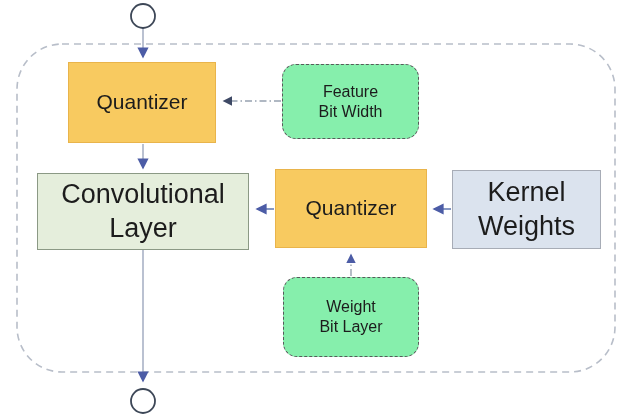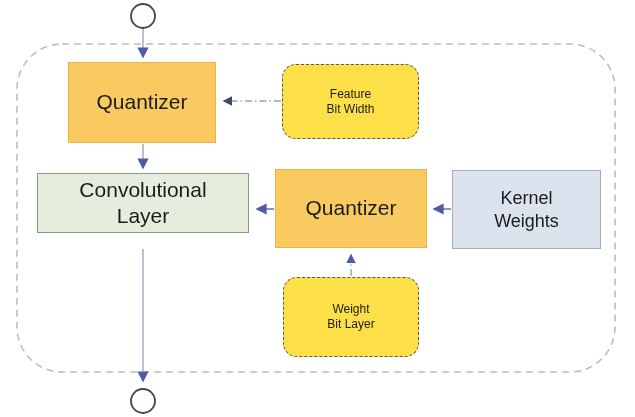--- a/index.html
+++ b/index.html
@@ -60,36 +60,36 @@
   }
   .node .label { white-space: pre-line; }
   .quantizer {
     background: var(--quantizer-fill);
     border: 1.5px solid var(--quantizer-border);
     font-size: 21px;
   }
   #quantizer-feature { left: 68px; top: 62px; width: 148px; height: 81px; }
   #quantizer-weight  { left: 275px; top: 169px; width: 152px; height: 79px; }
   #conv-layer {
-    left: 37px; top: 173px; width: 212px; height: 60px;
+    left: 37px; top: 173px; width: 212px; height: 77px;
     background: var(--conv-fill);
     border: 1.5px solid var(--conv-border);
-    font-size: 21px;
+    font-size: 27px;
   }
   #kernel-weights {
     left: 452px; top: 170px; width: 149px; height: 79px;
     background: var(--kernel-fill);
     border: 1.5px solid var(--kernel-border);
-    font-size: 18px;
+    font-size: 27px;
   }
   .dashed-box {
-    background: #fde047;
+    background: #86efac;
     border: 1.6px dashed var(--dashed-box-border);
     border-radius: 14px;
-    font-size: 12px;
+    font-size: 16px;
   }
   #feature-bit-width { left: 282px; top: 64px; width: 137px; height: 75px; }
   #weight-bit-width  { left: 283px; top: 277px; width: 136px; height: 80px; }
 </style>
 </head>
 <body>
 
 <div class="canvas">
 
   <svg class="layer" viewBox="0 0 635 417">

